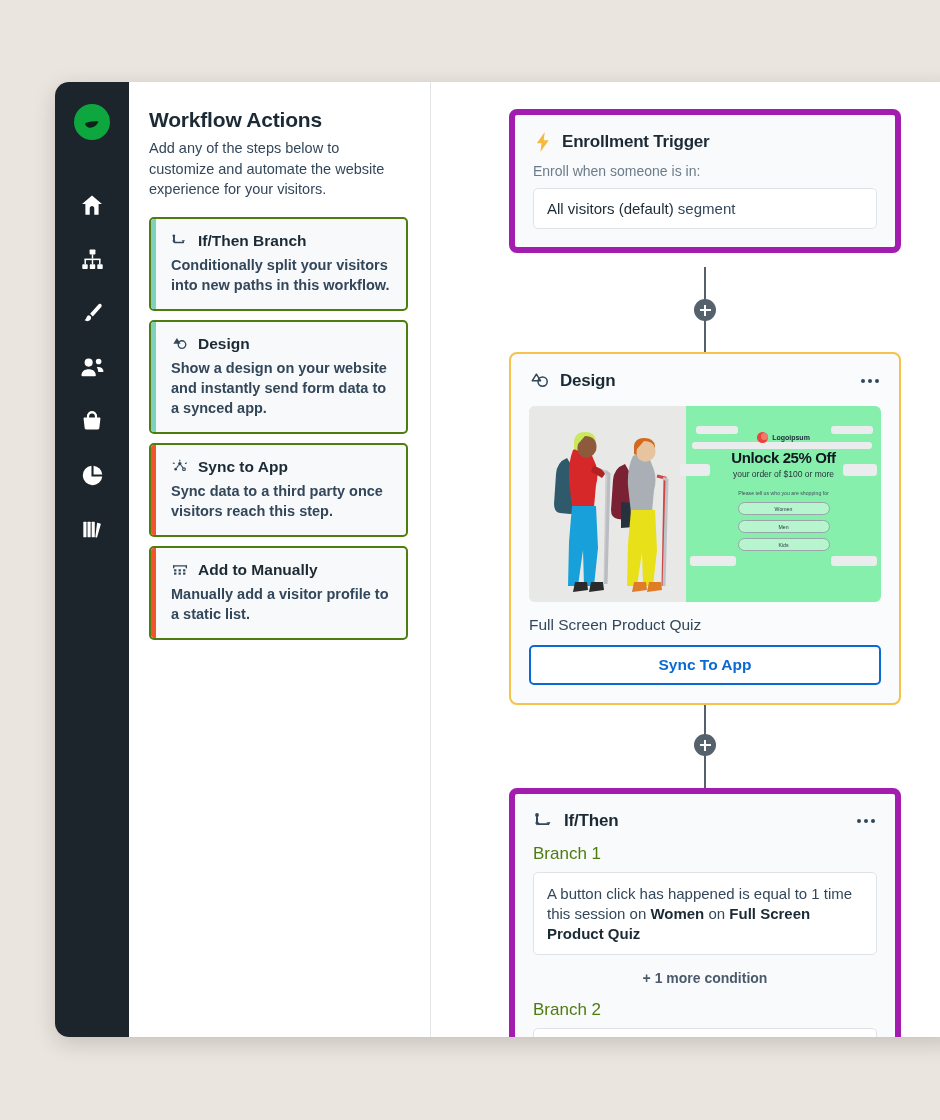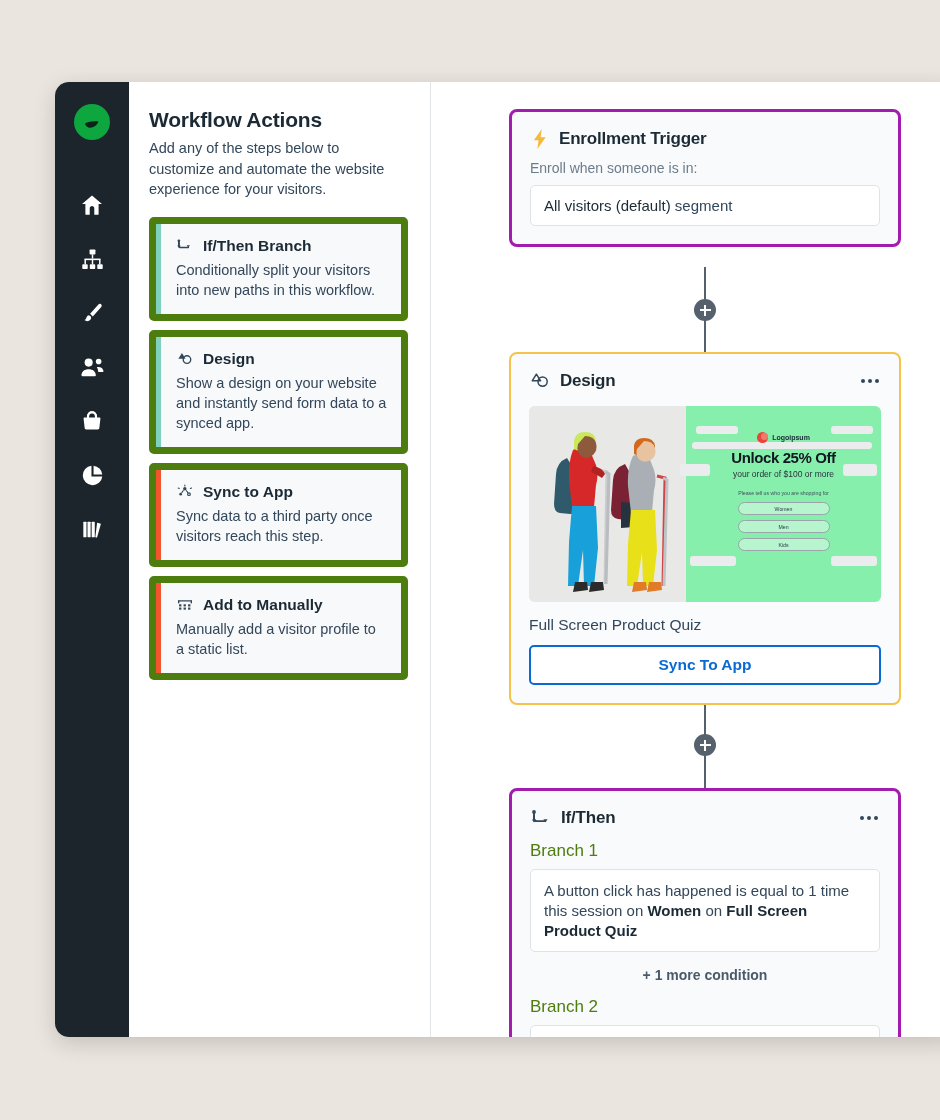--- a/index.html
+++ b/index.html
@@ -59,53 +59,53 @@
     letter-spacing: -.2px;
     margin-bottom: 6px;
   }
   .panel-desc {
     font-size: 14.5px; color: #33475B; line-height: 1.42;
     margin-bottom: 17px;
   }
   .action-card {
     position: relative;
     background: #F8F9FA;
-    border: 7px solid #4d7c0f;
+    border: 2px solid #4d7c0f;
     border-radius: 5px;
     padding: 13px 14px 14px 20px;
     margin-bottom: 9px;
     cursor: pointer;
     overflow: hidden;
   }
   .action-card .accent {
     position: absolute; left: 0; top: 0; bottom: 0; width: 5px;
   }
   .ac-head {
     display: flex; align-items: center; gap: 9px;
     margin-bottom: 5px;
   }
   .ac-head .ic { width: 18px; height: 18px; display: flex; align-items: center; justify-content: center; flex: 0 0 18px; }
   .ac-head .ic svg { fill: #33475B; }
   .ac-title { font-size: 15.5px; font-weight: bold; color: #1B2A35; }
-  .ac-desc { font-size: 14.5px; color: #33475B; line-height: 1.38; }
+  .ac-desc { font-size: 14.5px; color: #33475B; line-height: 1.38; font-weight: bold; }
 
   
   .canvas {
     flex: 1 1 auto;
     background: #ffffff;
     position: relative;
     overflow: hidden;
   }
   .flow { position: absolute; left: 0; top: 0; width: 100%; }
 
   .node {
     position: absolute;
     left: 78px; width: 392px;
     background: #F9FAFB;
-    border: 3px solid #a21caf;
+    border: 6px solid #a21caf;
     border-radius: 8px;
   }
   .node.selected { border: 2px solid #F5C24C; background: #FAFBFC; }
 
   .node-head {
     display: flex; align-items: center;
     padding: 16px 18px 0 18px;
   }
   .node-head .hicon { margin-right: 9px; display:flex; align-items:center; }
   .node-title { font-size: 17px; font-weight: bold; color: #1B2A35; letter-spacing: -.2px; }

